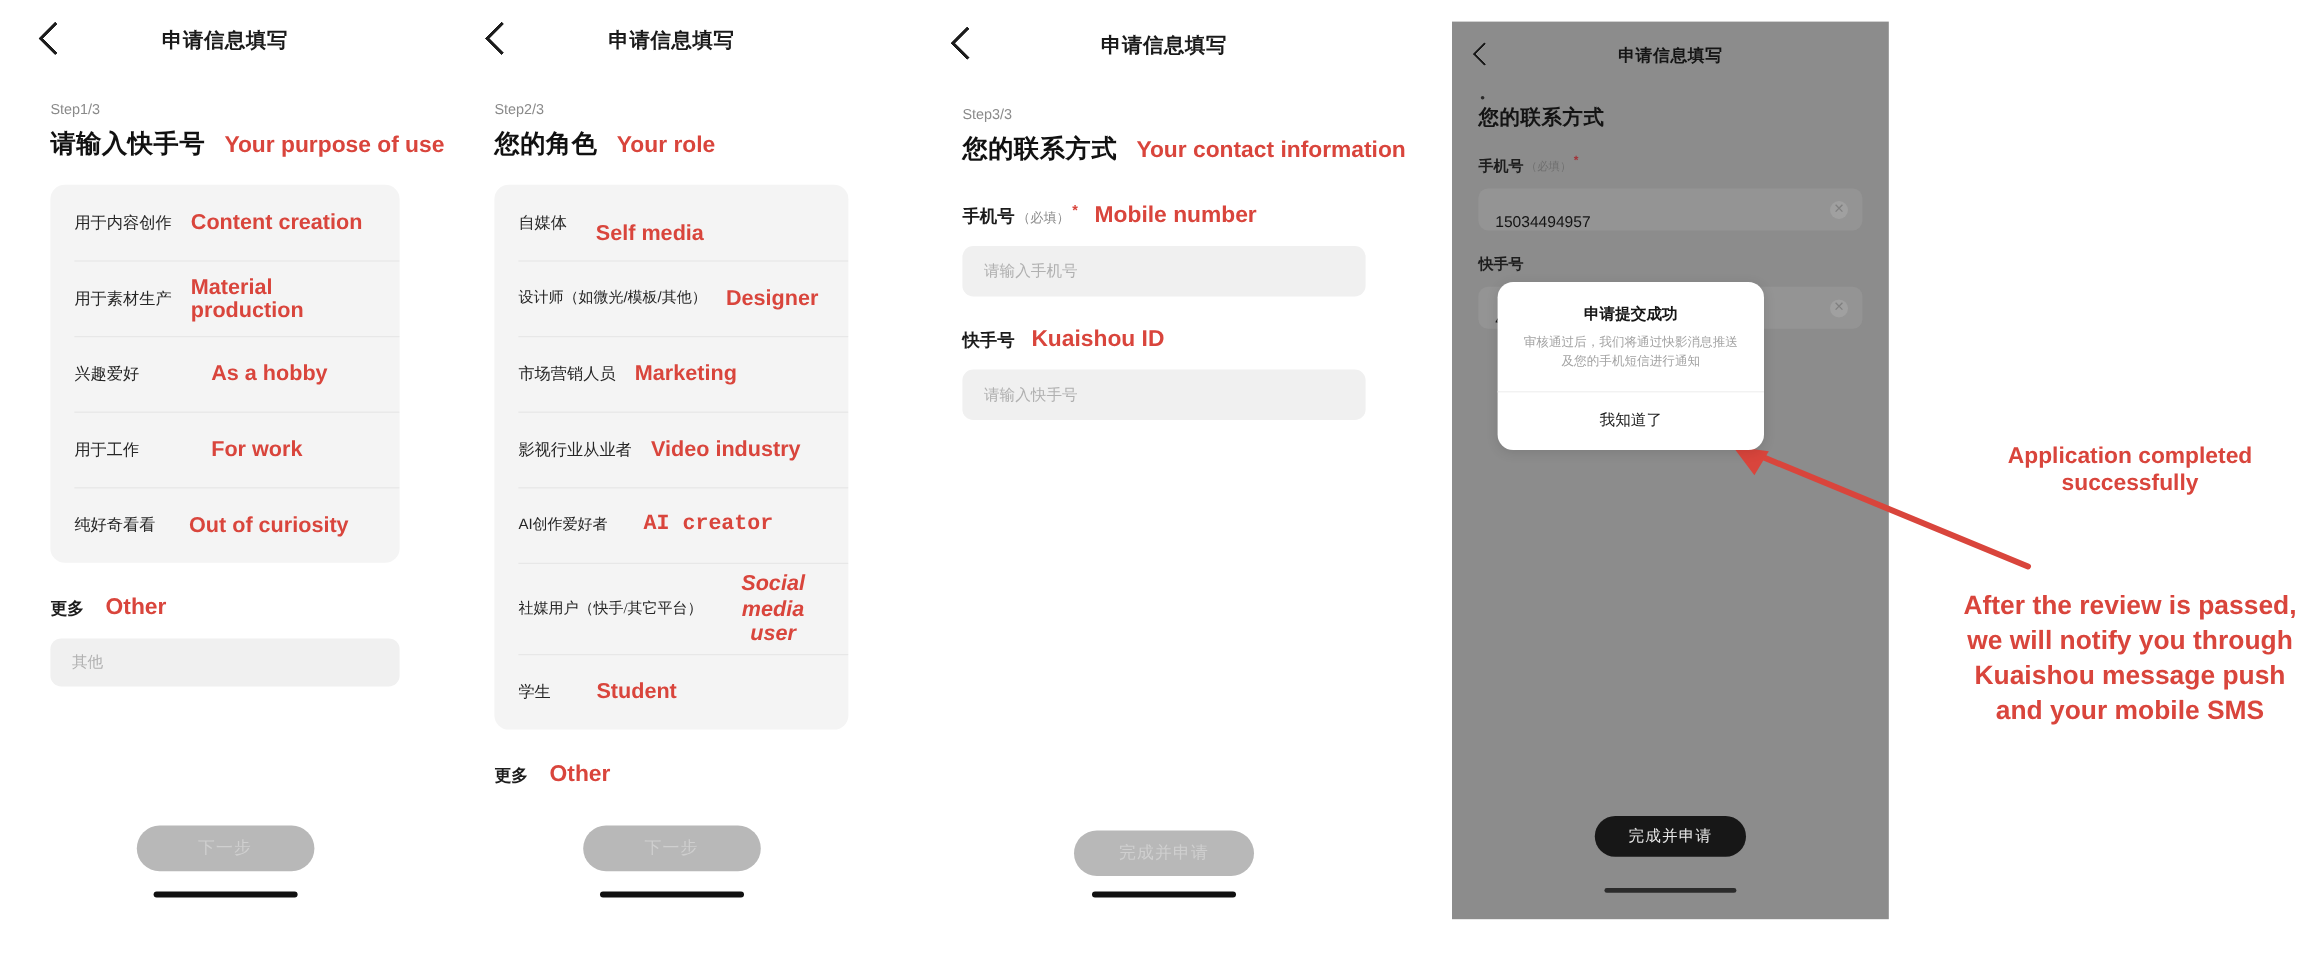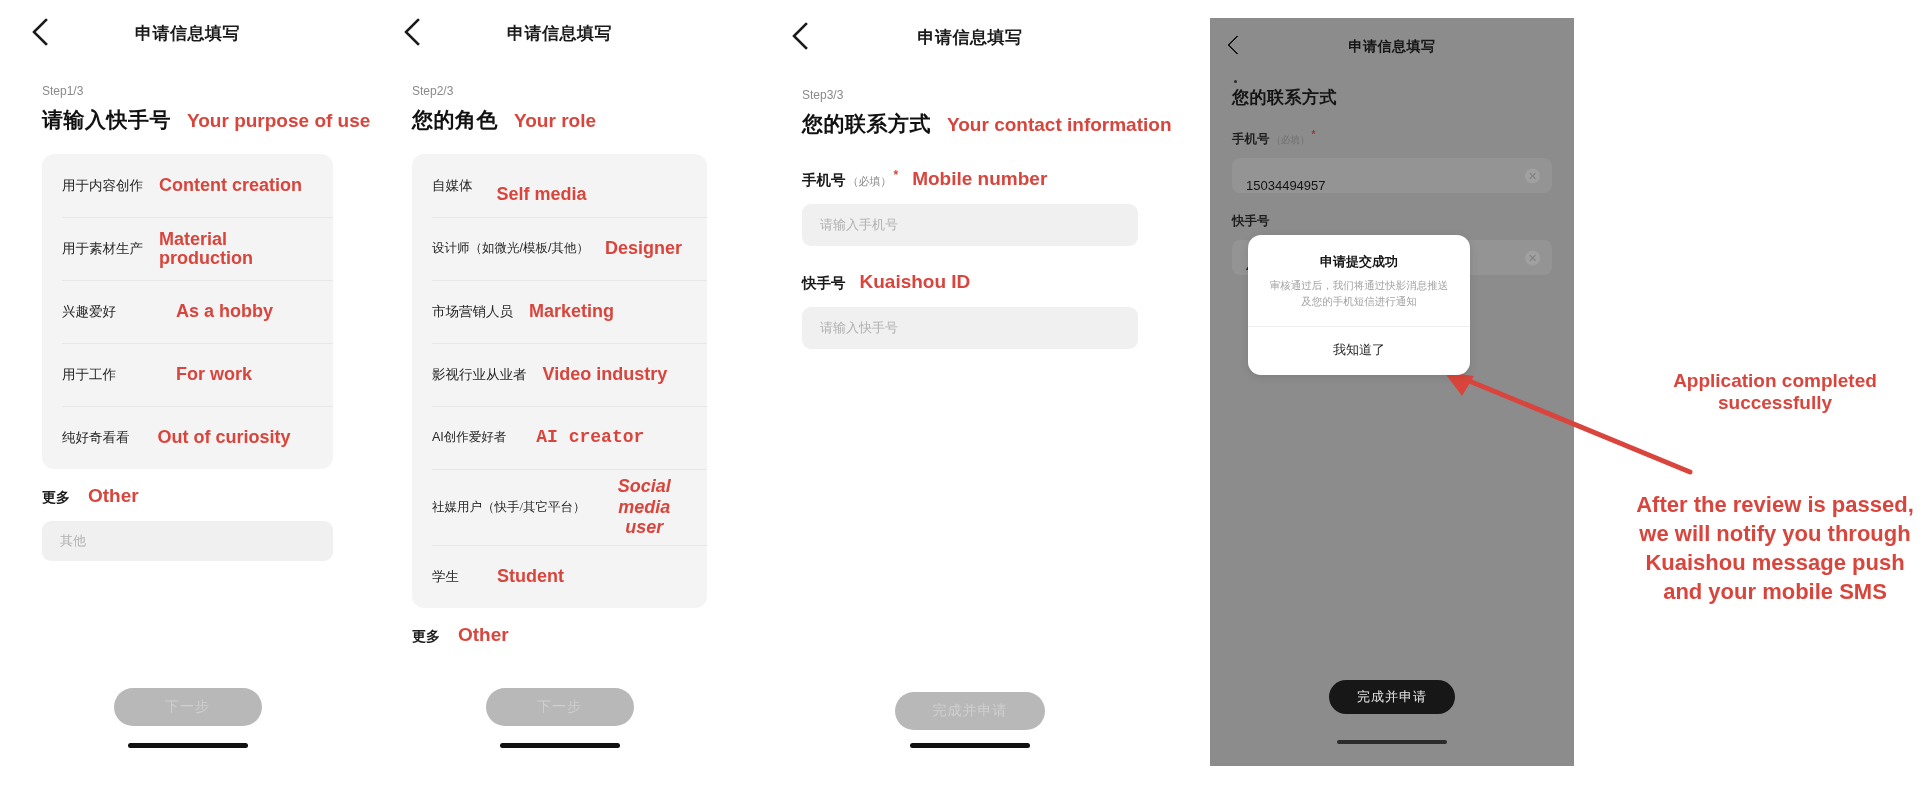--- a/index.html
+++ b/index.html
@@ -118,21 +118,21 @@
     font-weight: bold;
     font-size: 18px;
     line-height: 1.05;
   }
 
   
   .more-row {
     display: flex;
     align-items: baseline;
     gap: 18px;
-    margin-top: 17px;
+    margin-top: 28px;
   }
   .more-zh {
     font-size: 14px;
     font-weight: bold;
     color: #1d1d1d;
   }
 
   .text-input {
     margin-top: 14px;
     height: 40px;

